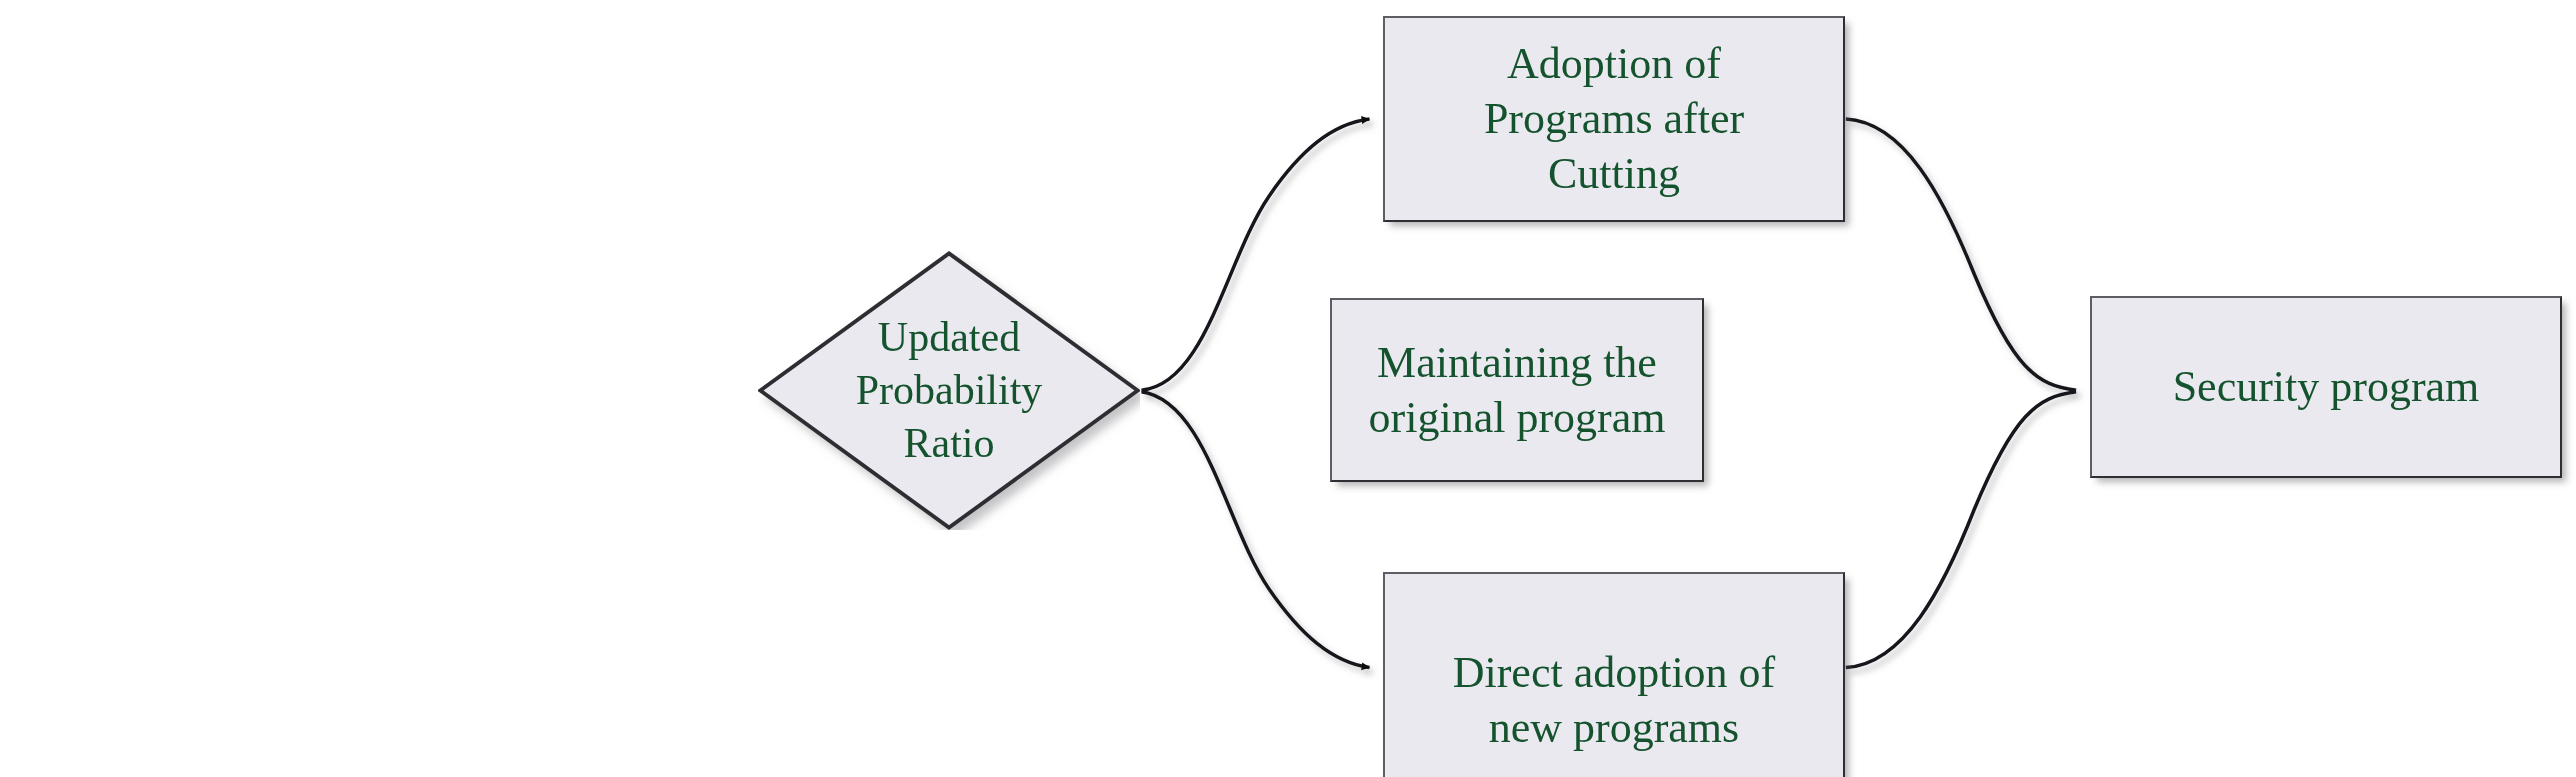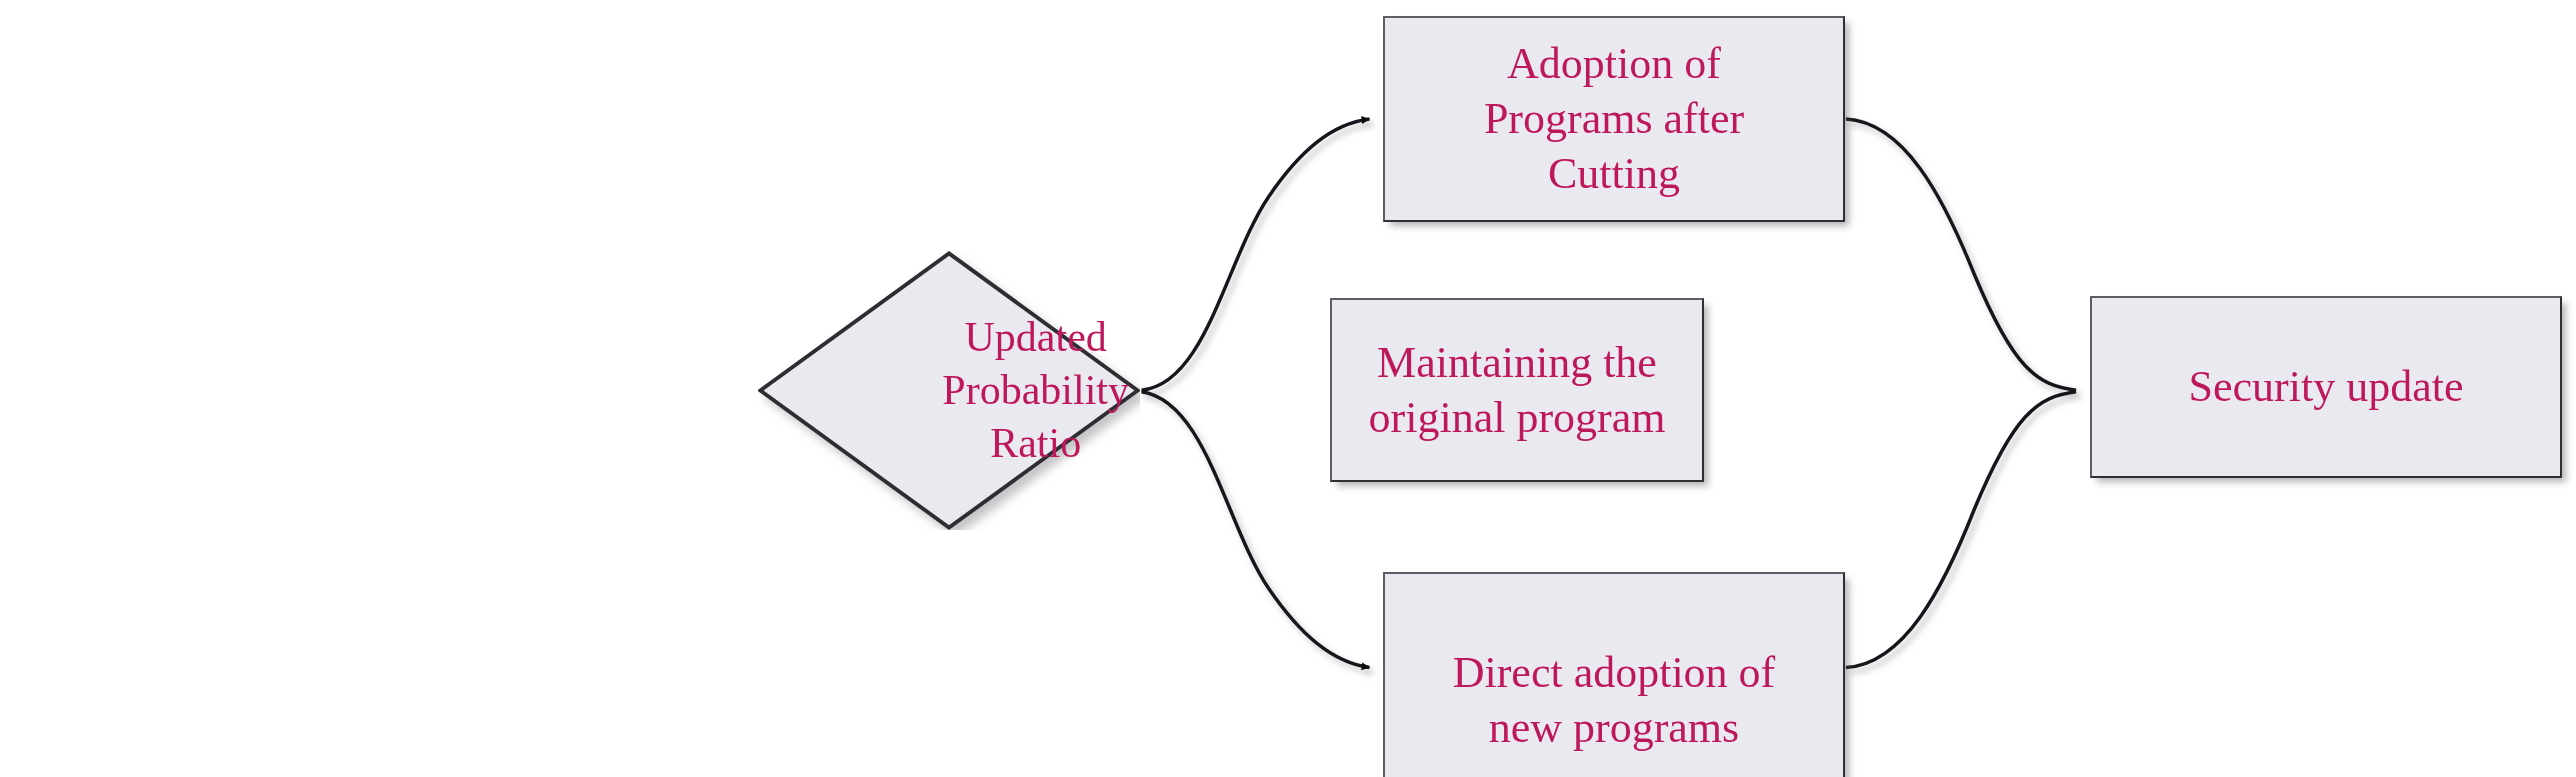--- a/index.html
+++ b/index.html
@@ -23,21 +23,21 @@
     height: 778px;
     pointer-events: none;
   }
   .node {
     position: absolute;
     box-sizing: border-box;
     display: flex;
     align-items: center;
     justify-content: center;
     text-align: center;
-    color: #be185d;
+    color: #14532d;
     line-height: 1.26;
     z-index: 3;
   }
   .node.rect {
     background: #ebe9f0;
     border: 2.4px solid #2e2e33;
     border-top-color: #5d5d63;
     border-left-color: #5d5d63;
     box-shadow: 5.5px 5.5px 7px -1.6px rgba(90,90,96,0.45);
   }
@@ -56,21 +56,21 @@
     left: 0;
     top: 0;
     width: 100%;
     height: 100%;
     z-index: 1;
   }
   .node.diamond .label {
     position: relative;
     z-index: 2;
   }
-  .fs-54 { font-size: 42px; justify-content: flex-end; }
+  .fs-54 { font-size: 42px; }
   .fs-56 { font-size: 44px; }
 </style>
 </head>
 <body>
 
 <div id="canvas">
 
   <svg id="edges" viewBox="0 0 3288 993" width="2576" height="778" xmlns="http://www.w3.org/2000/svg">
     <defs>
       <marker id="arrowhead" viewBox="0 0 12 12" refX="11" refY="6" markerWidth="11" markerHeight="11" orient="auto-start-reverse" markerUnits="userSpaceOnUse">
@@ -136,17 +136,17 @@
     <span class="label">Maintaining the
 original program</span>
   </div>
 
   <div class="node rect fs-56" style="left:1383px; top:572px; width:462px; height:256px;">
     <span class="label">Direct adoption of
 new programs</span>
   </div>
 
   <div class="node rect fs-56" style="left:2090px; top:296px; width:472px; height:182px;">
-    <span class="label">Security update</span>
+    <span class="label">Security program</span>
   </div>
 
 </div>
 
 
 </body></html>

